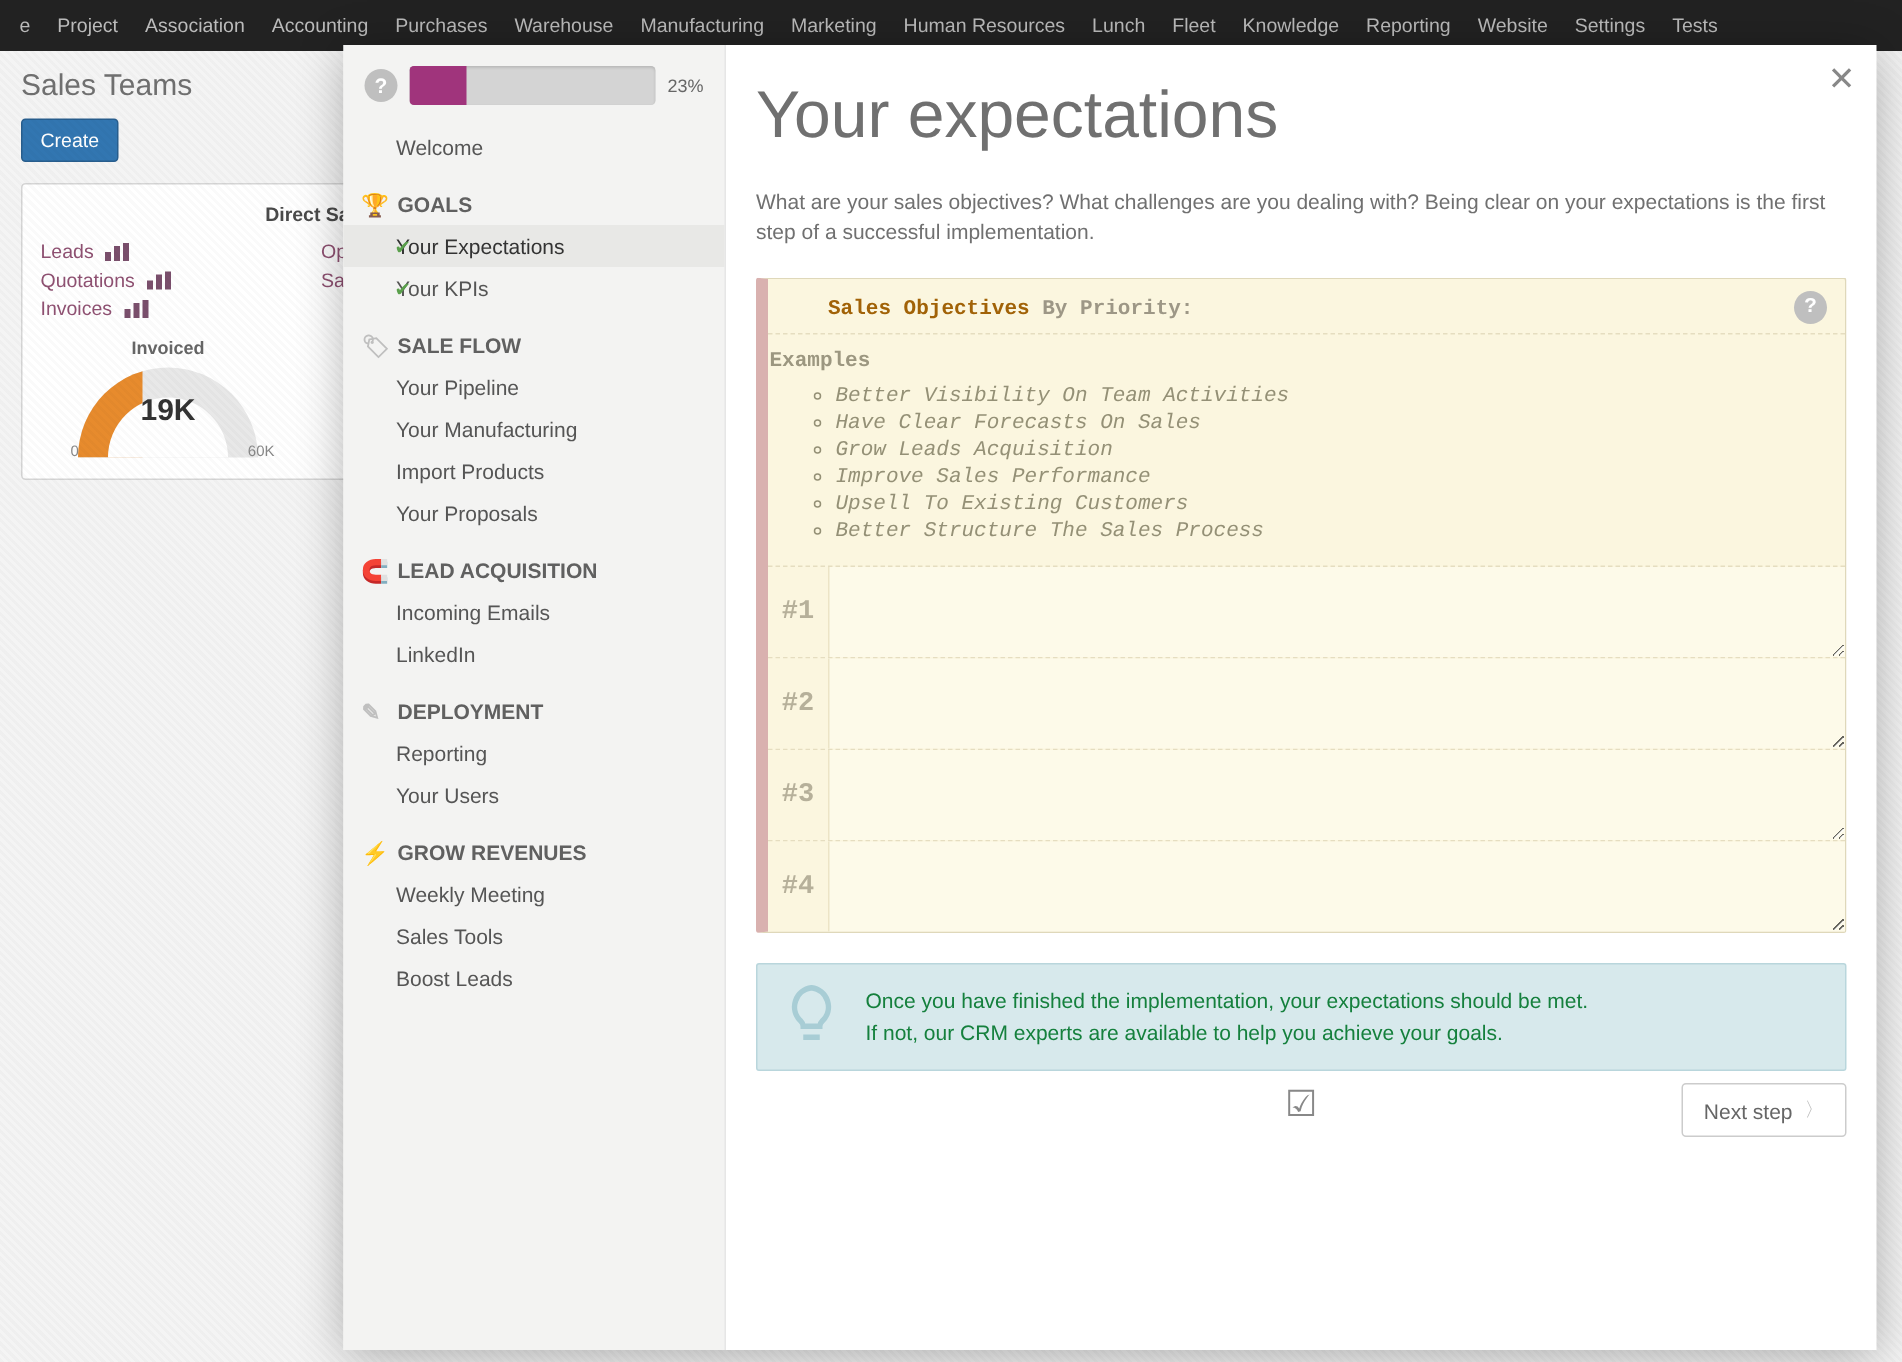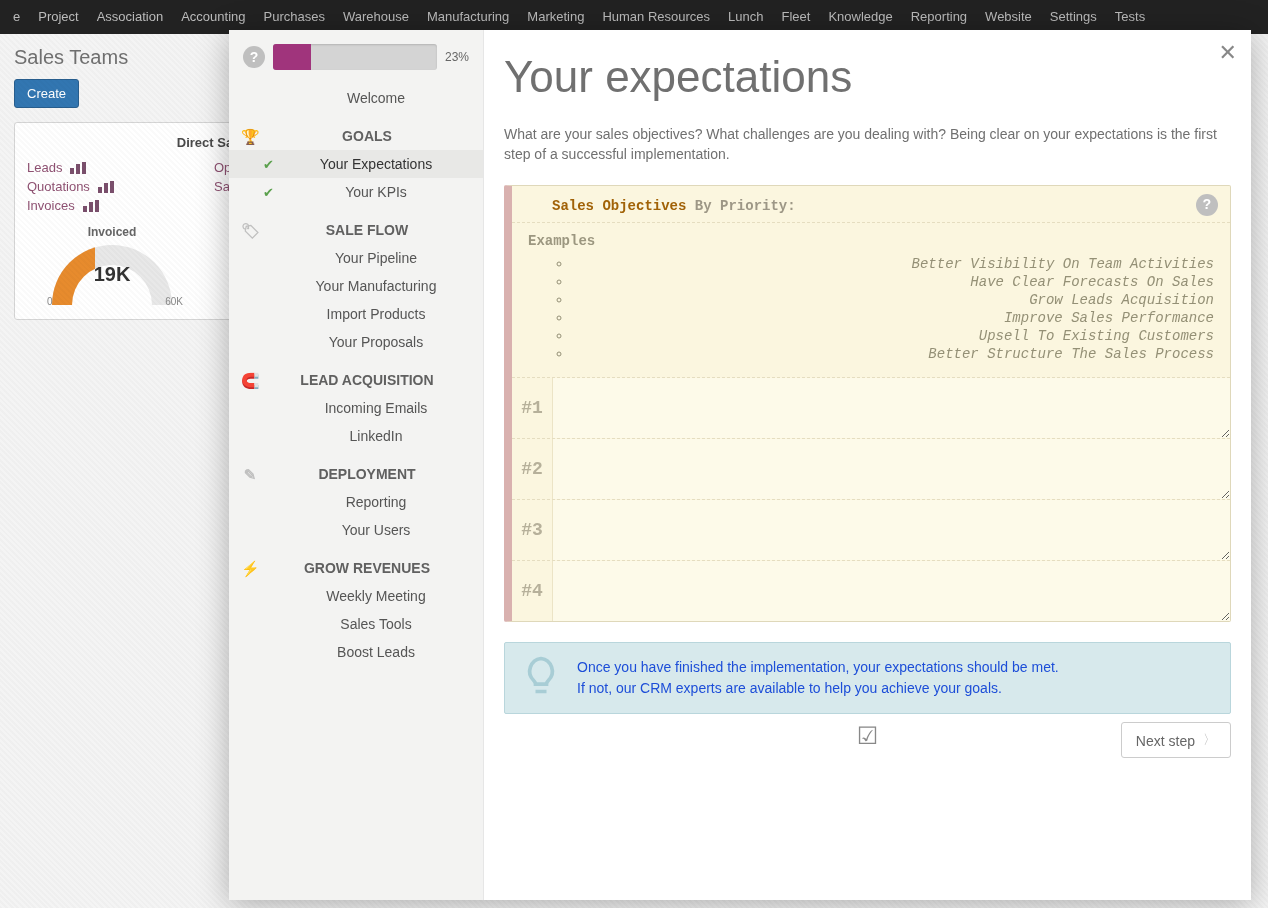--- a/index.html
+++ b/index.html
@@ -149,24 +149,23 @@
     display:flex; align-items:center; justify-content:center;
     font-weight:bold; font-size:14px; cursor:pointer;
   }
   .prog-bar {
     flex:1; height:26px; background:#d4d4d4; border-radius:3px; position:relative; overflow:hidden;
     box-shadow: inset 0 1px 2px rgba(0,0,0,.15);
   }
   .prog-fill { height:100%; background:#a0347c; width:23%; }
   .prog-pct { font-size:12px; color:#666; }
   .side-item, .side-head {
-    padding: 6px 14px 6px 54px;
+    padding: 6px 14px 6px 35px;
     color:#555; font-size:14px; cursor:pointer;
     position:relative;
-    text-align:center;
   }
   .side-item.active { color:#333; background:#e8e8e6; }
   .side-item .check-icon {
     position:absolute; left:34px; top:7px; color:#5aa04c; font-size:13px;
   }
   .side-head {
     padding-left: 36px;
     text-transform: uppercase;
     font-weight: bold;
     color:#606060;
@@ -207,48 +206,48 @@
   }
   .ob-head .q {
     position:absolute; right:12px; top:8px;
     width:22px; height:22px; border-radius:50%;
     background:#bfbfbf; color:#fff; font-weight:bold;
     display:flex; align-items:center; justify-content:center; cursor:pointer;
   }
   .ob-head .so { color:#a16207; font-weight:bold; }
   .ob-head .bp { color:#9d9786; font-weight:bold; }
   .examples {
-    padding: 10px 16px 14px 16px;
+    padding: 10px 16px 14px 1px;
     font-family:"Courier New",monospace;
     font-style:italic;
     color:#949076; font-size:14px;
     border-bottom:1px dashed #e5ddc0;
   }
   .examples .ex-title{ font-weight:bold; font-style:normal; color:#9c9780; margin-bottom:6px; display:block;}
-  .examples ul{ list-style: circle; padding-left:44px;text-align:right; }
+  .examples ul{ list-style: circle; padding-left:44px; }
   .examples li{ padding:1px 0; }
   .obj-input-row{
     display:flex; align-items:stretch;
     border-bottom:1px dashed #e5ddc0;
   }
   .obj-input-row:last-child{ border-bottom:none; }
   .obj-num{
     width:40px; display:flex; align-items:center; justify-content:center;
     font-family:"Courier New",monospace; font-weight:bold; font-size:18px;
     color:#b6b09a; background:#fbf6df;
   }
   .obj-text{
     flex:1; min-height:60px; resize:vertical;
     border:none; background:#fdfae9; padding:10px;
     font-family:"Courier New",monospace; font-size:14px; color:#555;
     border-left:1px solid #ece4c6;
   }
   .info-box{
     background:#d7e9ec; border:1px solid #b9d6dc;
-    padding:14px 16px 14px 72px; color:#1d4ed8; font-size:14px;
+    padding:14px 16px 14px 72px; color:#15803d; font-size:14px;
     border-radius:2px; position:relative; line-height:1.5;
     margin-bottom:6px;
   }
   .info-box .bulb{
     position:absolute; left:14px; top:10px; width:44px; height:44px;
     color:#a8cdd5;
   }
   .footer-row{
     display:flex; justify-content:flex-end; align-items:center; gap:14px;
     margin-top:8px;

